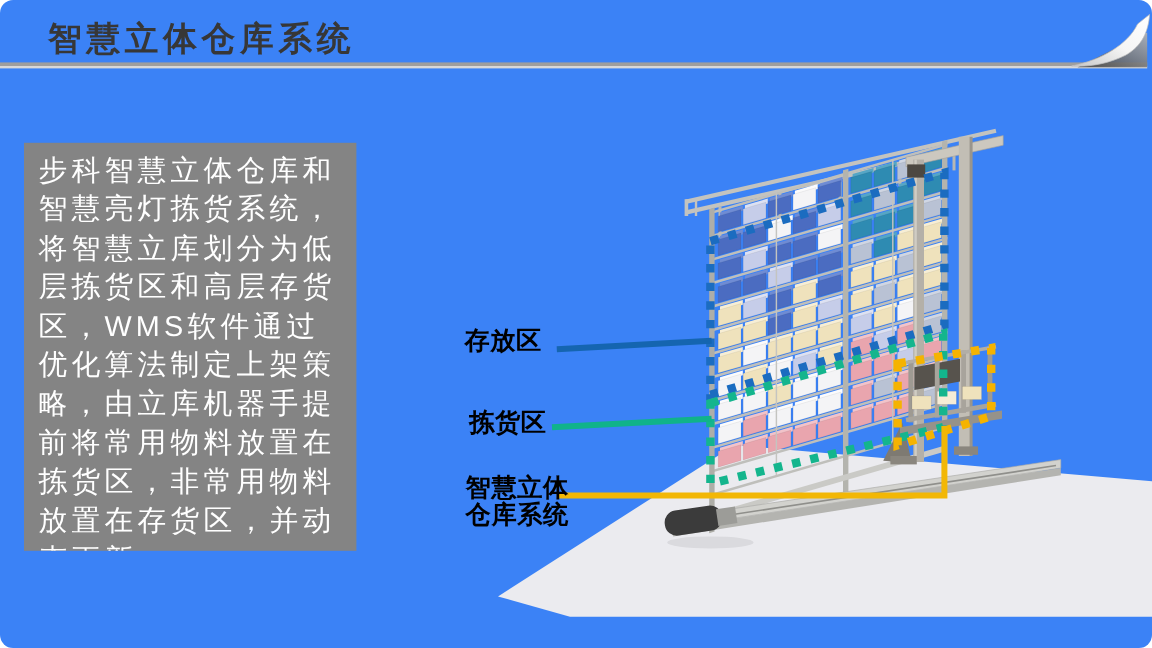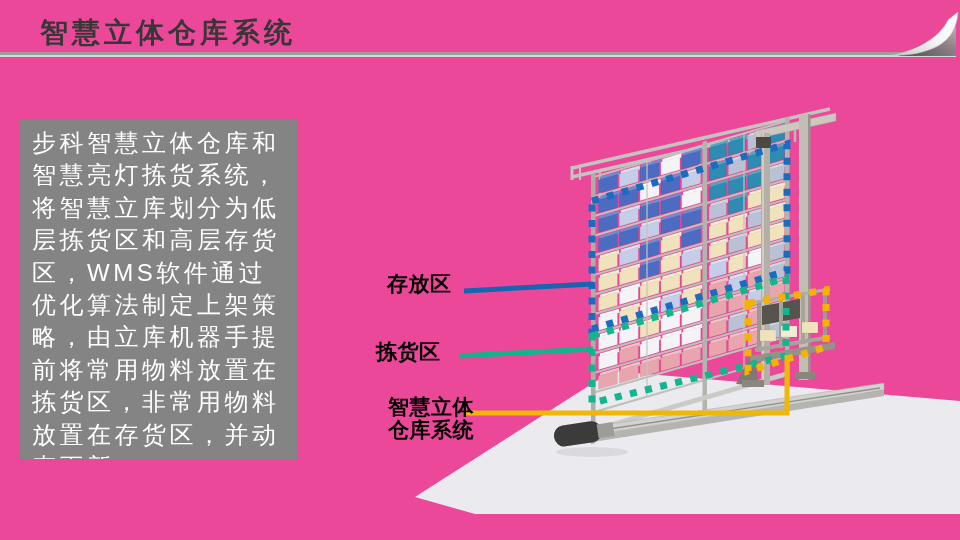--- a/index.html
+++ b/index.html
@@ -1,30 +1,30 @@
 <!DOCTYPE html>
 <html><head>
 <meta charset="utf-8">
 <style>
   html,body{margin:0;padding:0;background:#fff;}
-  .slide{position:relative;width:960px;height:540px;background:#ec4899;overflow:hidden;
-         font-family:"Liberation Sans","DejaVu Sans",sans-serif;}
+  .slide{position:relative;width:960px;height:540px;background:#3b82f6;overflow:hidden;
+         font-family:"Liberation Sans","DejaVu Sans",sans-serif;border-radius:11px;}
   .title{position:absolute;left:40px;top:14px;font-size:28px;font-weight:bold;
          color:#373737;letter-spacing:4px;}
   .rule{position:absolute;left:0;top:52px;width:956px;height:3px;background:#9e9e9e;}
   .rule2{position:absolute;left:0;top:55px;width:956px;height:2px;background:#d8d8d8;}
   .curl{position:absolute;left:888px;top:8px;}
   .desc{position:absolute;left:20px;top:119px;width:277px;height:340px;
         box-sizing:border-box;padding:8px 12px;overflow:hidden;}
   .desc span{font-size:24px;line-height:32.4px;letter-spacing:3.5px;
         word-break:break-all;display:block;}
   .art{position:absolute;left:0;top:0;}
   .lbl{position:absolute;color:#000;font-weight:bold;font-size:21px;letter-spacing:0.5px;text-align:right;}
   .lbl-storage{left:387px;top:270px;}
-  .lbl-picking{left:376px;top:338px;}
+  .lbl-picking{left:391px;top:338px;}
   .lbl-mech{left:382px;top:396px;width:92px;line-height:22.5px;word-break:break-all;}
   .wm{position:absolute;right:15px;top:492px;font-size:22px;font-weight:bold;
       color:#ffffff;letter-spacing:1px;
       text-shadow:1.5px 1.5px 0 #8a8a8a, 2.5px 2.5px 2px #9f9f9f;}
 </style>
 </head>
 <body>
 
 <div class="slide">
 

